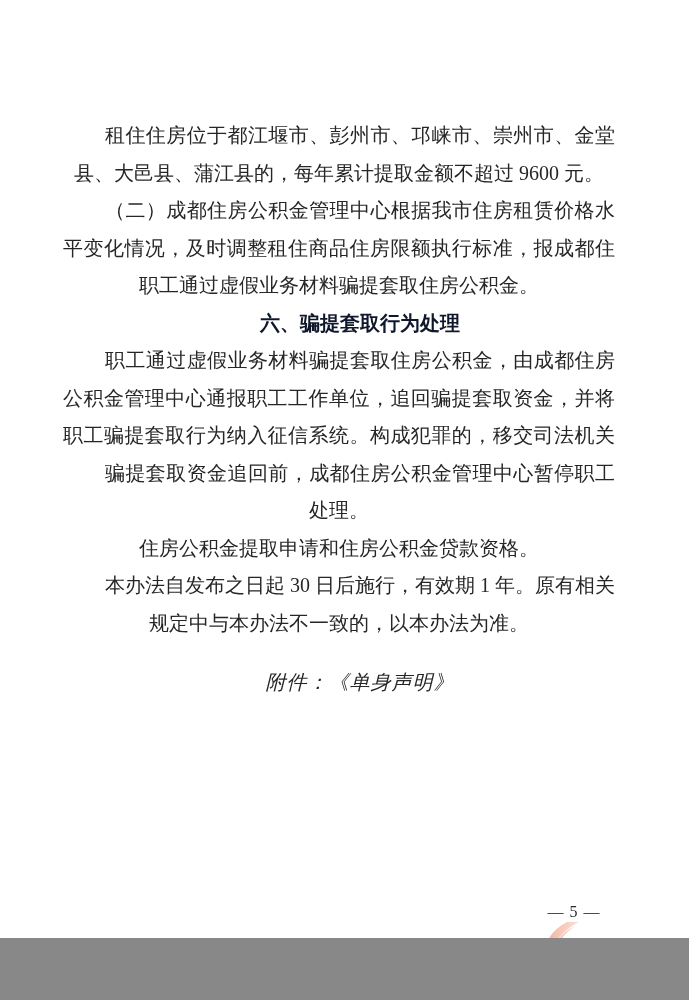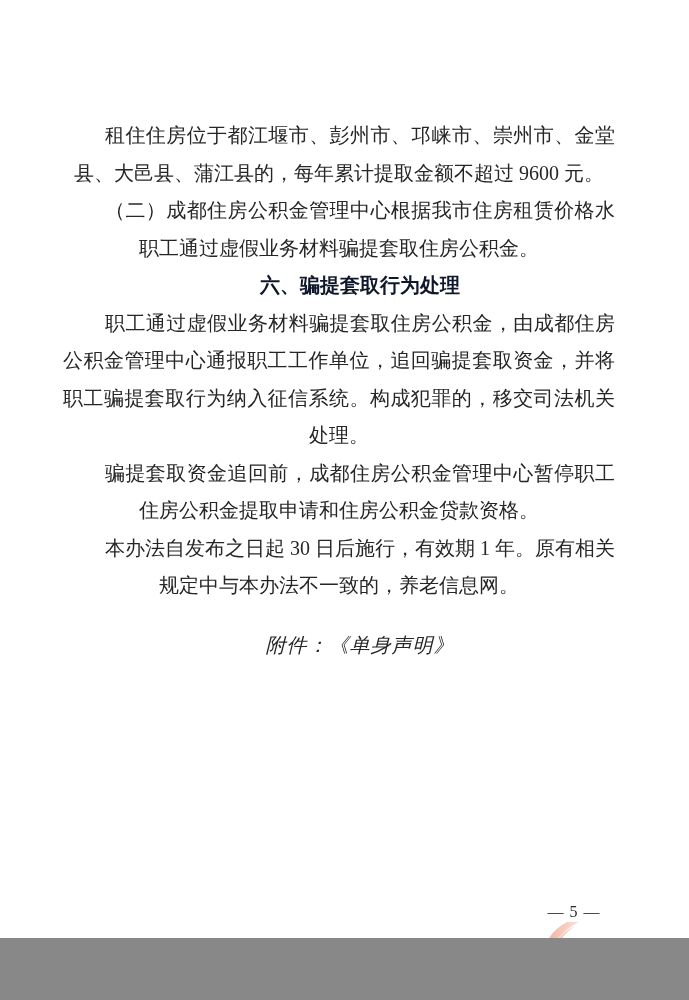--- a/index.html
+++ b/index.html
@@ -75,34 +75,35 @@
 <body>
 
 <div class="page">
 
   <div class="content">
 
     <div class="line ind full">租住住房位于都江堰市、彭州市、邛崃市、崇州市、金堂</div>
     <div class="line wrapok">县、大邑县、蒲江县的，每年累计提取金额不超过 9600 元。</div>
 
     <div class="line ind full">（二）成都住房公积金管理中心根据我市住房租赁价格水</div>
+    <div class="line full">平变化情况，及时调整租住商品住房限额执行标准，报成都住</div>
     <div class="line">职工通过虚假业务材料骗提套取住房公积金。</div>
 
     <div class="line ind heading">六、骗提套取行为处理</div>
 
     <div class="line ind full">职工通过虚假业务材料骗提套取住房公积金，由成都住房</div>
     <div class="line full">公积金管理中心通报职工工作单位，追回骗提套取资金，并将</div>
     <div class="line full">职工骗提套取行为纳入征信系统。构成犯罪的，移交司法机关</div>
+    <div class="line ind full">骗提套取资金追回前，成都住房公积金管理中心暂停职工</div>
+
     <div class="line">处理。</div>
-
-    <div class="line ind full">骗提套取资金追回前，成都住房公积金管理中心暂停职工</div>
     <div class="line">住房公积金提取申请和住房公积金贷款资格。</div>
 
     <div class="line ind full">本办法自发布之日起 30 日后施行，有效期 1 年。原有相关</div>
-    <div class="line">规定中与本办法不一致的，养老信息网。</div>
+    <div class="line">规定中与本办法不一致的，以本办法为准。</div>
 
     <div class="line ind attach">附件：《单身声明》</div>
 
   </div>
 
   <div class="pagenum">— 5 —</div>
 
   <div class="watermark">
     <svg class="wm-swoosh" width="110" height="80" viewBox="0 0 110 80">
       <defs>

